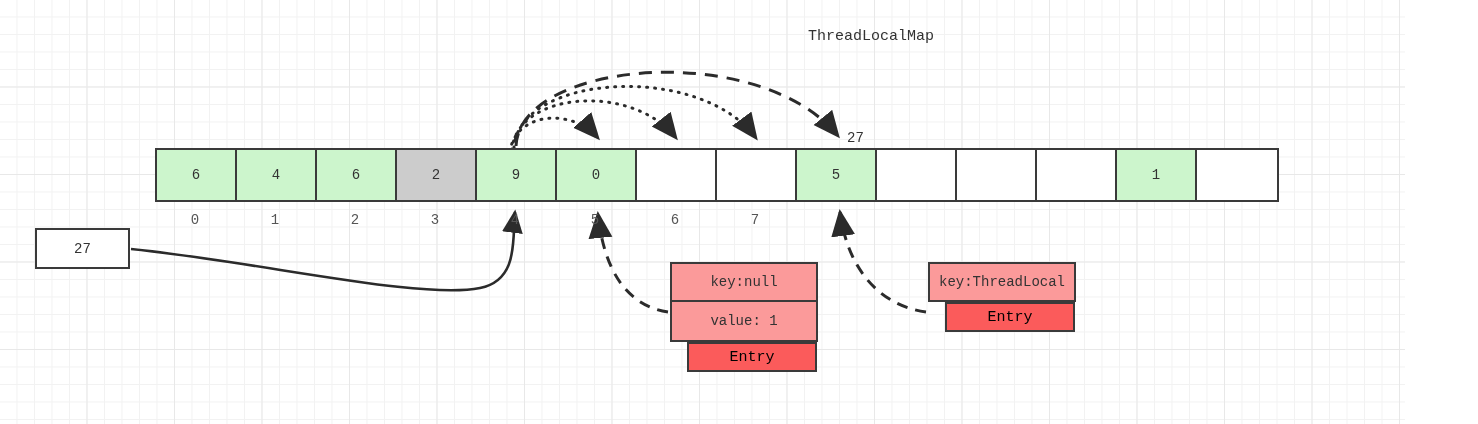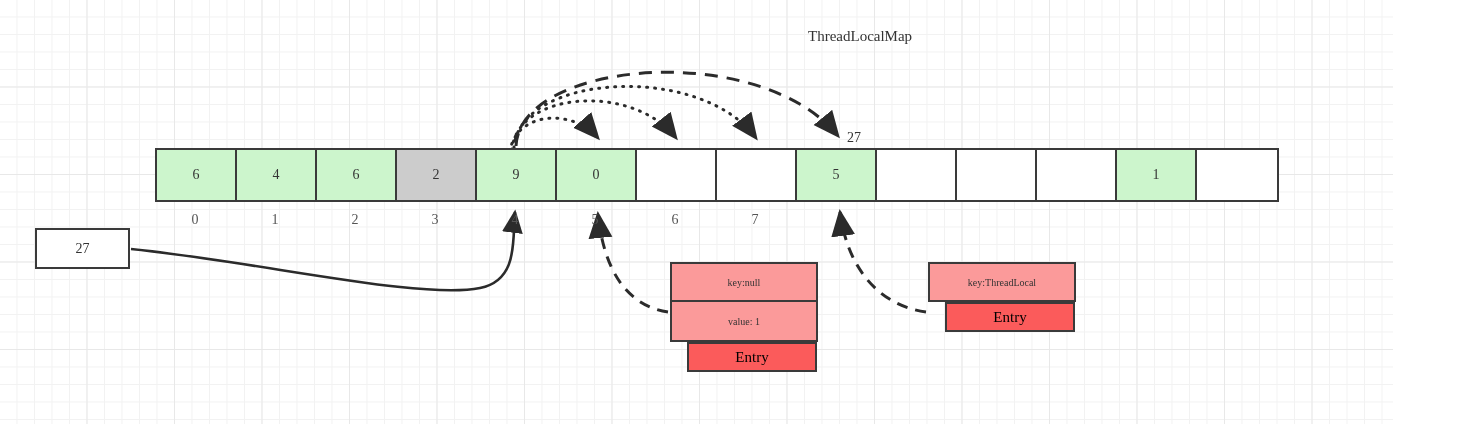--- a/index.html
+++ b/index.html
@@ -13,21 +13,22 @@
     height: 424px;
     overflow: hidden;
     background-color: #ffffff;
     background-image:
       linear-gradient(to right, #e8e8e8 1px, transparent 1px),
       linear-gradient(to bottom, #e8e8e8 1px, transparent 1px),
       linear-gradient(to right, #f2f2f2 1px, transparent 1px),
       linear-gradient(to bottom, #f2f2f2 1px, transparent 1px);
     background-size: 87.5px 87.5px, 87.5px 87.5px, 17.5px 17.5px, 17.5px 17.5px;
     background-position: -1px -1px, -1px -1px, -1px -1px, -1px -1px;
-    font-family: Liberation Serif, serif;
+    font-family: Liberation Mono, monospace;
+    padding-left: 12px;
   }
   .svg-layer {
     position: absolute;
     left: 0;
     top: 0;
     width: 1478px;
     height: 424px;
     pointer-events: none;
   }
 
@@ -107,21 +108,21 @@
   .entry-block { position: absolute; }
   .entry-field {
     width: 148px;
     height: 40px;
     box-sizing: border-box;
     border: 2px solid #3a3a3a;
     background: #fb9a9a;
     display: flex;
     align-items: center;
     justify-content: center;
-    font-size: 10px;
+    font-size: 14px;
     color: #333333;
     white-space: nowrap;
   }
   .entry-field.second { border-top: none; }
   .entry-tag {
     width: 130px;
     height: 30px;
     box-sizing: border-box;
     border: 2px solid #3a3a3a;
     background: #fb5b5b;

